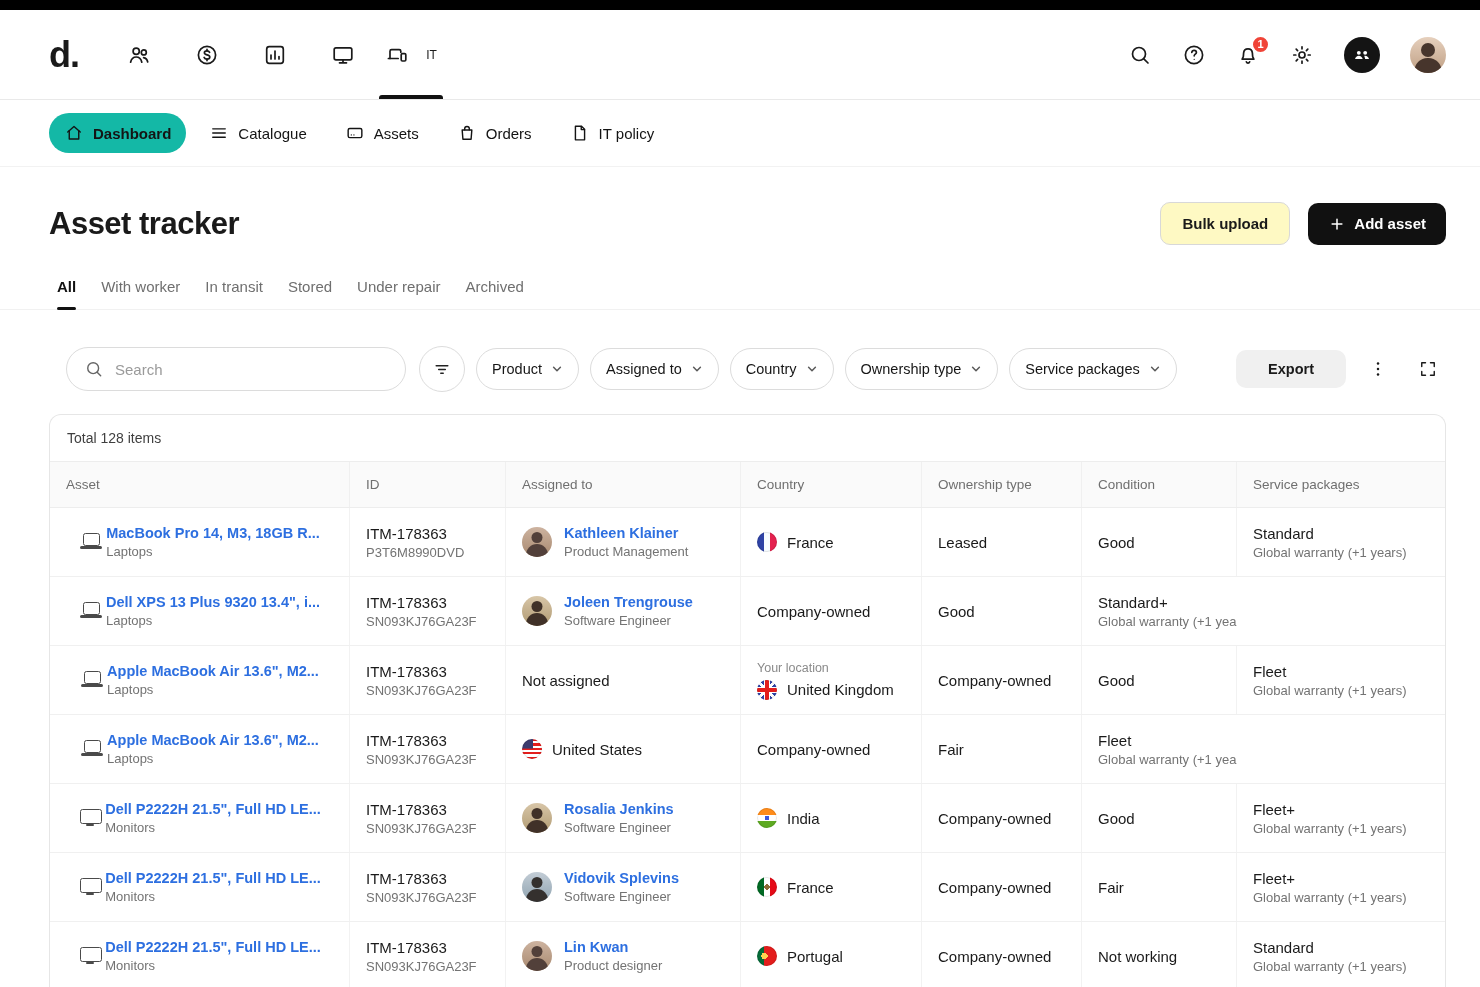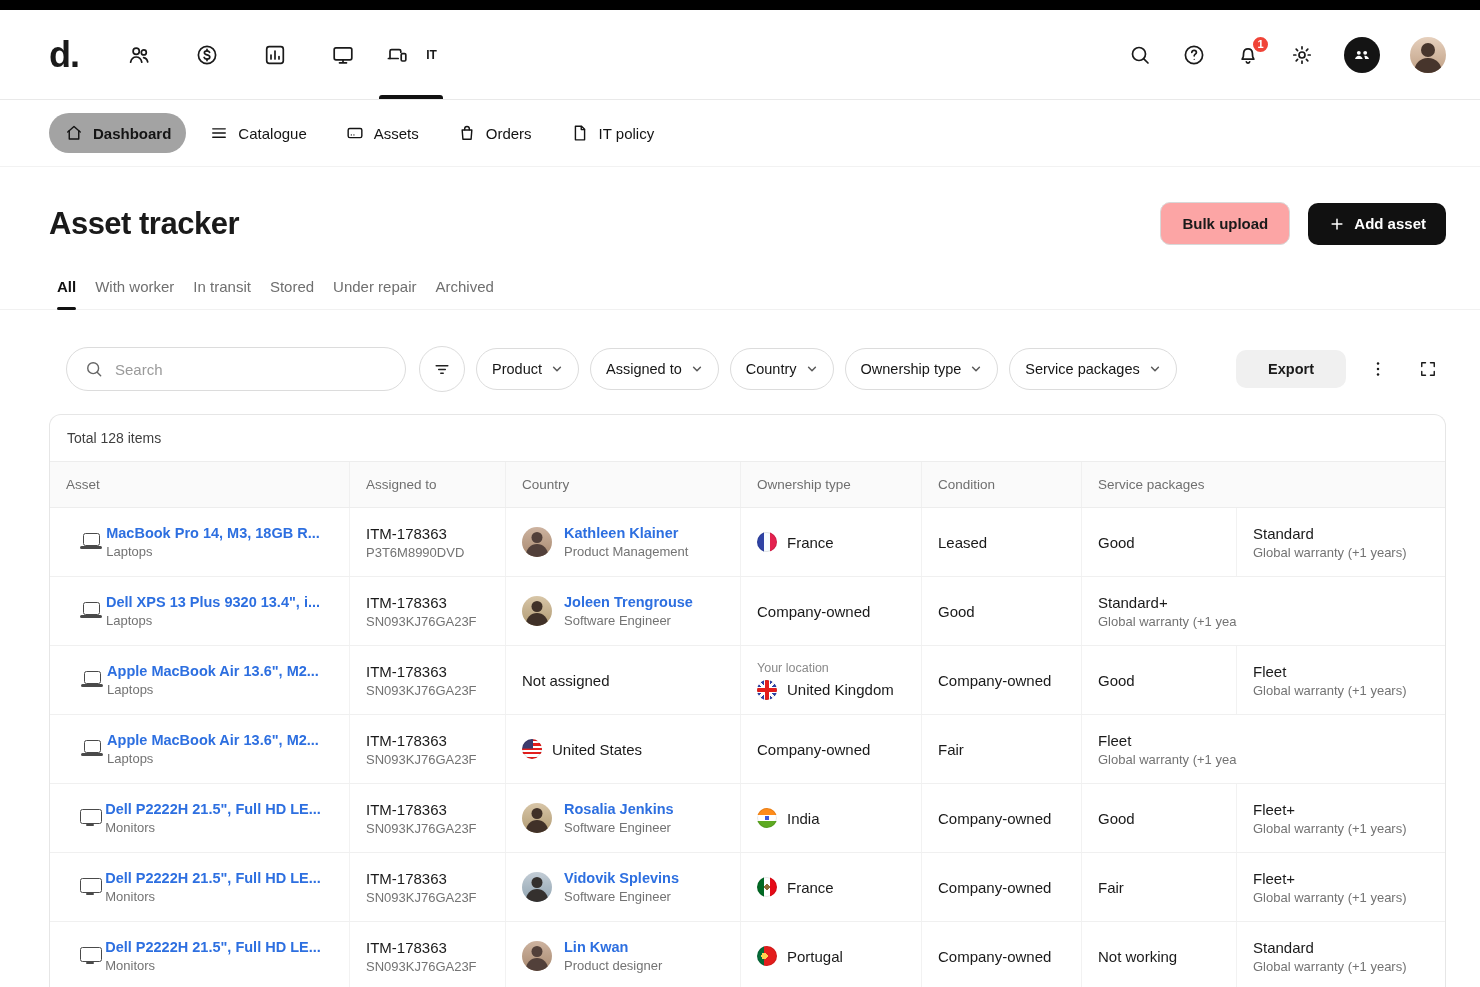--- a/index.html
+++ b/index.html
@@ -31,21 +31,21 @@
   .topnav-icons { display: flex; align-items: stretch; height: 100%; }
   .nav-ic {
     width: 68px; height: 100%; display: flex; align-items: center; justify-content: center;
     gap: 7px; color: #1a1a1a; position: relative;
   }
   .nav-ic.active { font-weight: 600; }
   .nav-ic.active::after {
     content: ""; position: absolute; left: 2px; right: 2px; bottom: 0;
     height: 4px; background: #111; border-radius: 3px 3px 0 0;
   }
-  .nav-it-label { font-size: 12px; font-weight: 700; margin-left: 10px; }
+  .nav-it-label { font-size: 12px; font-weight: 400; margin-left: 10px; }
   .topnav-right { margin-left: auto; display: flex; align-items: center; gap: 30px; }
   .top-action { display: flex; align-items: center; justify-content: center; color: #1a1a1a; }
   .bell-wrap { position: relative; }
   .badge {
     position: absolute; top: -8px; right: -10px; min-width: 19px; height: 19px;
     background: #F04438; color: #fff; border: 2px solid #fff; border-radius: 10px;
     font-size: 11px; font-weight: 700; display: flex; align-items: center; justify-content: center;
     padding: 0 4px;
   }
   .people-btn {
@@ -67,37 +67,37 @@
 
   
   .subnav {
     height: 67px; display: flex; align-items: center; gap: 8px;
     padding-left: 49px; border-bottom: 1px solid #F2F2F2;
   }
   .subnav-item {
     display: flex; align-items: center; gap: 9px; padding: 10px 15px;
     border-radius: 22px; font-size: 15px; font-weight: 500; color: #141414;
   }
-  .subnav-item.active { background: #a3a3a3; font-weight: 700; }
+  .subnav-item.active { background: #14b8a6; font-weight: 700; }
 
   
   .page-header { display: flex; align-items: center; padding: 35px 34px 0 49px; }
   .page-title { font-size: 31px; font-weight: 700; letter-spacing: -0.5px; flex: 1; }
   .btn-outline {
     border: 1px solid #D8D8D8; border-radius: 10px; padding: 12px 21px;
-    font-size: 15px; font-weight: 600; background: #fca5a5;
+    font-size: 15px; font-weight: 600; background: #fef9c3;
   }
   .btn-black {
     display: flex; align-items: center; gap: 8px; background: #111; color: #fff;
     border-radius: 10px; padding: 12px 20px; font-size: 15px; font-weight: 600; margin-left: 18px;
   }
 
   
   .tabs {
-    display: flex; gap: 19px; align-items: flex-end;
+    display: flex; gap: 25px; align-items: flex-end;
     padding-left: 57px; margin-top: 33px; border-bottom: 1px solid #F1F1F1;
   }
   .tab { padding: 0 0 14px; font-size: 15px; color: #6f6f6f; position: relative; }
   .tab-active { color: #111; font-weight: 600; }
   .tab-active::after {
     content: ""; position: absolute; left: 0; right: 0; bottom: -1px;
     height: 3px; background: #111; border-radius: 2px;
   }
 
   
@@ -447,20 +447,21 @@
   </div>
 </div>
 
 <section class="table-card">
   <div class="table-total">Total 128 items</div>
 
   <div class="tgrid thead">
 
       <div class="th">Asset</div>
 
+      <div class="th">ID</div>
 
       <div class="th">Assigned to</div>
 
       <div class="th">Country</div>
 
       <div class="th">Ownership type</div>
 
       <div class="th">Condition</div>
 
       <div class="th">Service packages</div>

